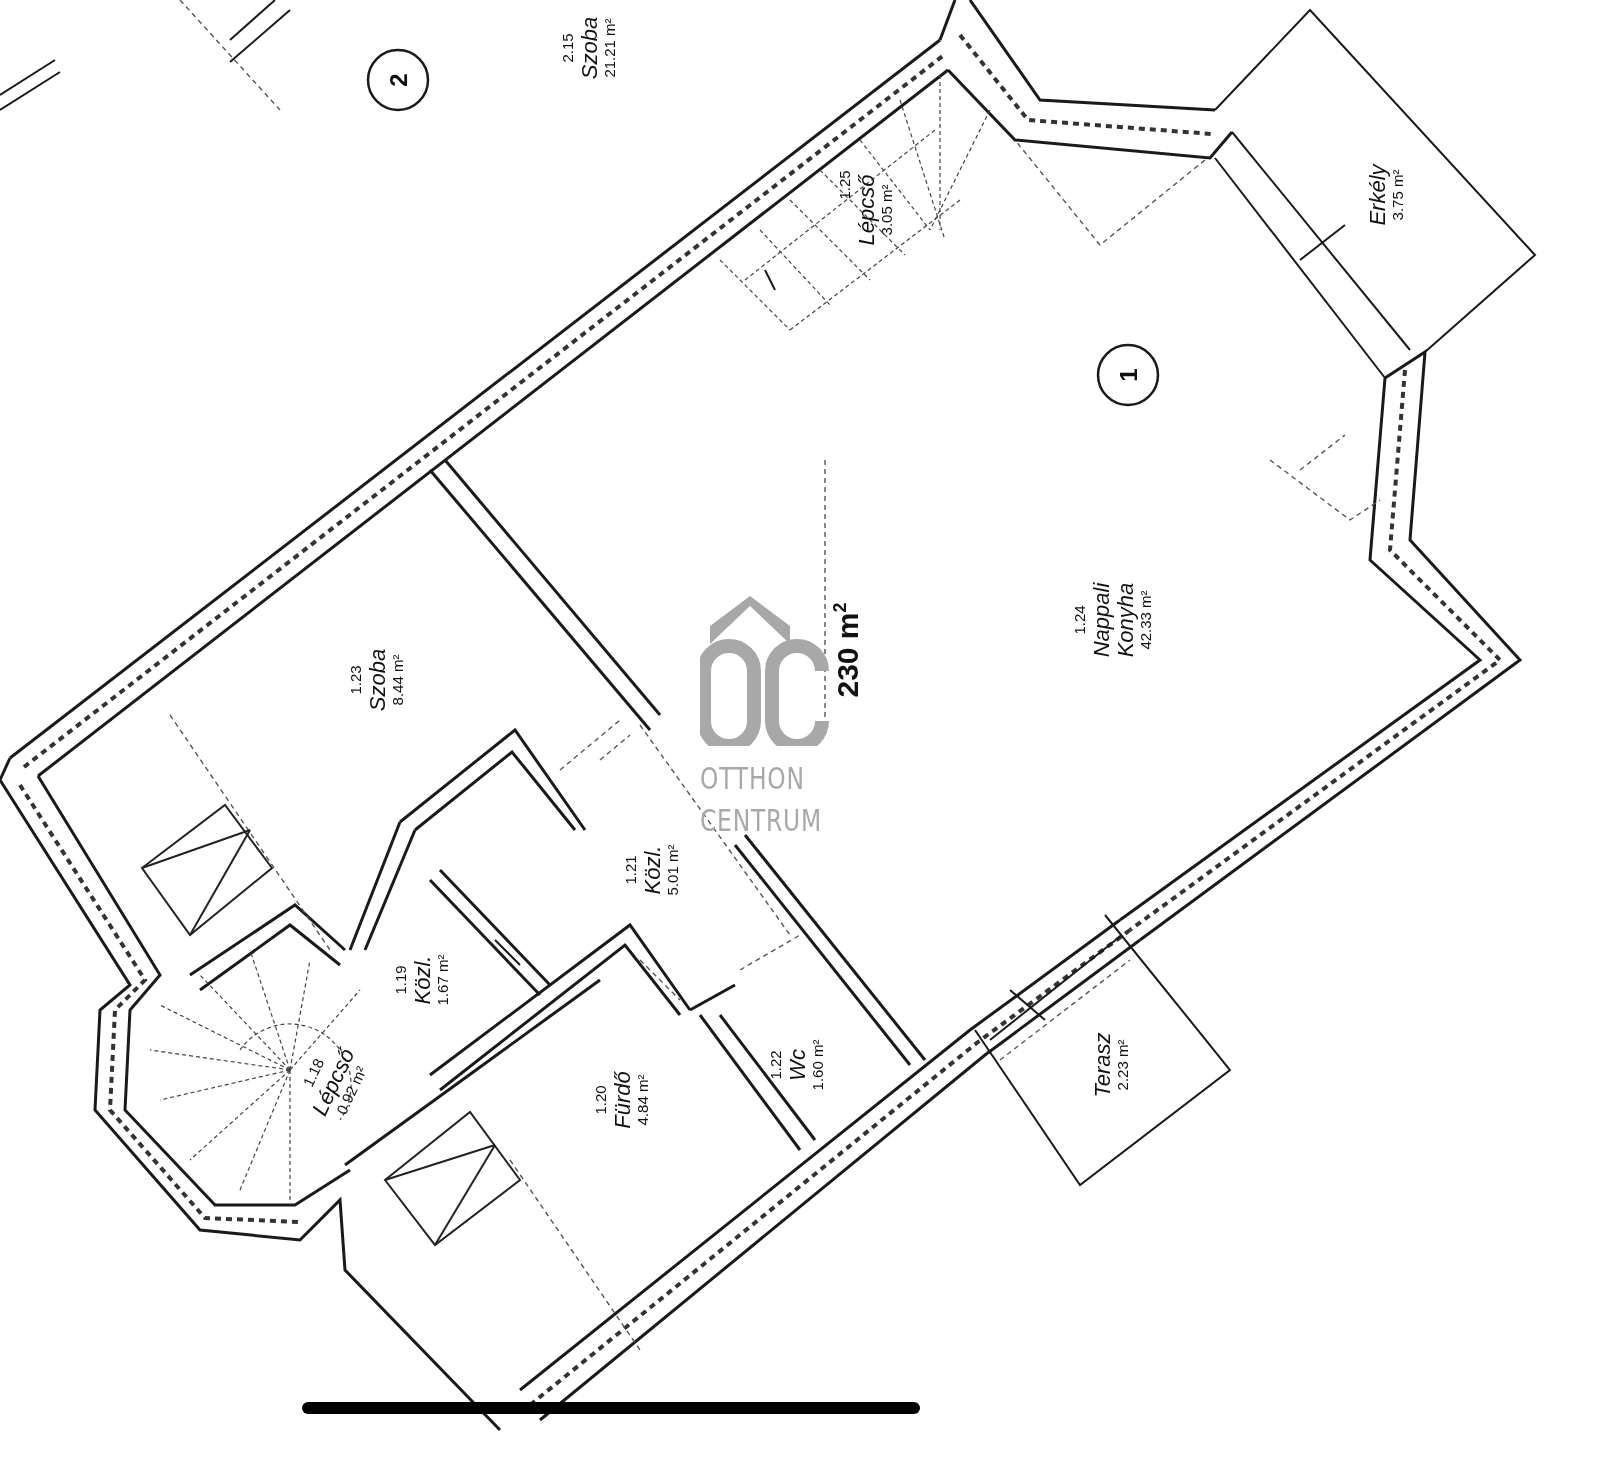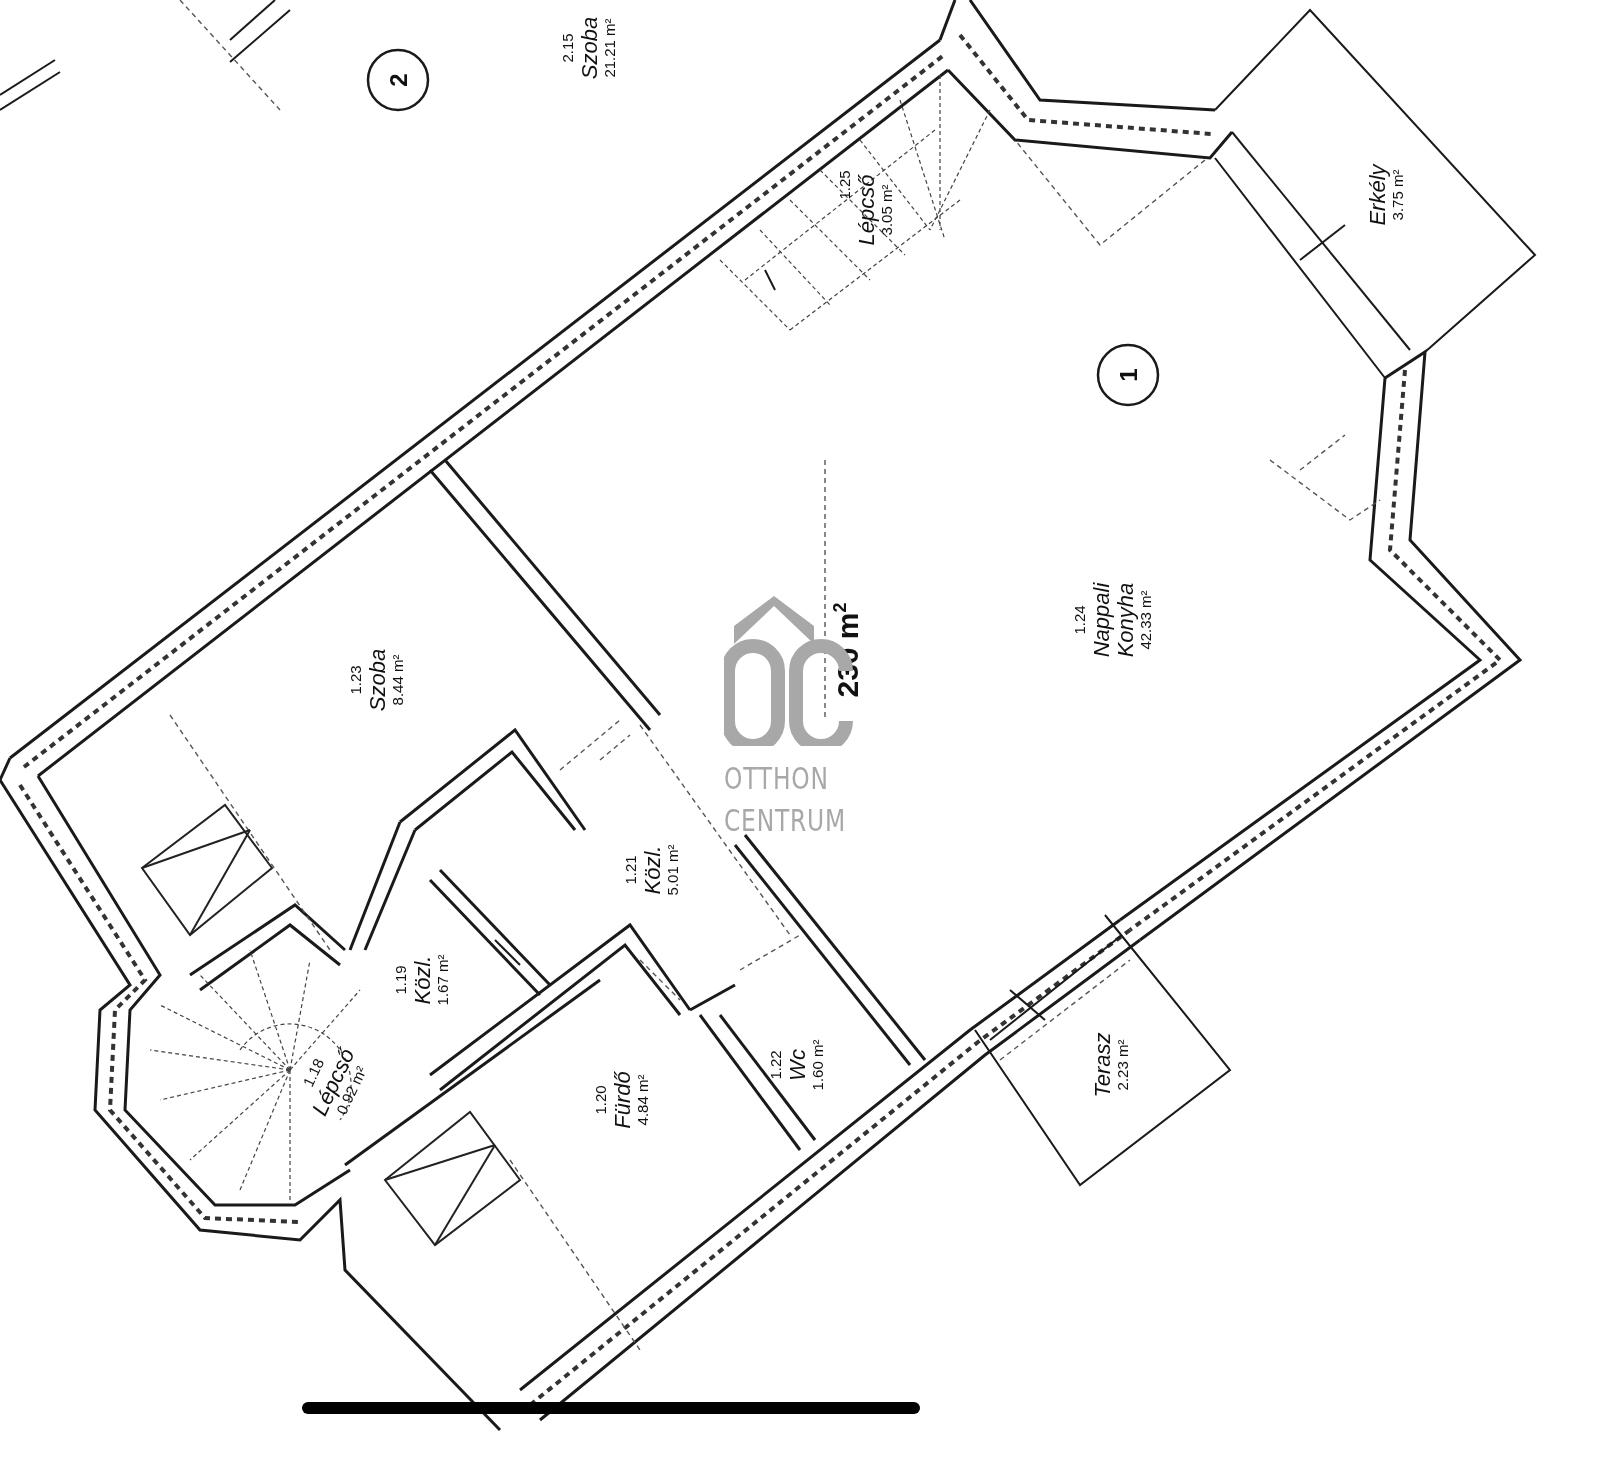--- a/index.html
+++ b/index.html
@@ -14,21 +14,21 @@
     .fixture { fill: none; stroke: #222; stroke-width: 2; }
     .room-label { font-family: "Liberation Sans", sans-serif; fill: #111; }
     .room-num { font-size: 15px; }
     .room-name { font-size: 22px; font-style: italic; }
     .room-area { font-size: 15px; }
     .total-area { font-family: "Liberation Sans", sans-serif; font-weight: bold; font-size: 30px; fill: #111; }
     .circle-tag { fill: none; stroke: #1a1a1a; stroke-width: 2.5; }
     .circle-text { font-family: "Liberation Sans", sans-serif; font-size: 24px; font-weight: bold; fill: #111; }
 
     
-    .watermark { position: absolute; left: 724px; top: 596px; width: 130px; height: 250px;
+    .watermark { position: absolute; left: 700px; top: 596px; width: 130px; height: 250px;
                  color: #a8a8a8; text-align: center; }
     .wm-logo { position: absolute; left: 0; top: 0; width: 130px; height: 150px; }
     .wm-text { position: absolute; left: 0; width: 130px; font-family: "DejaVu Sans", sans-serif;
                font-size: 30px; letter-spacing: 1px; line-height: 1; text-align: left;
                transform: scaleX(0.78); transform-origin: left center; color: #a8a8a8; }
     .wm-line1 { top: 168px; }
     .wm-line2 { top: 210px; }
 
     .home-indicator { position: absolute; left: 302px; top: 1402px; width: 618px; height: 12px;
                       background: #000; border-radius: 6px; }

